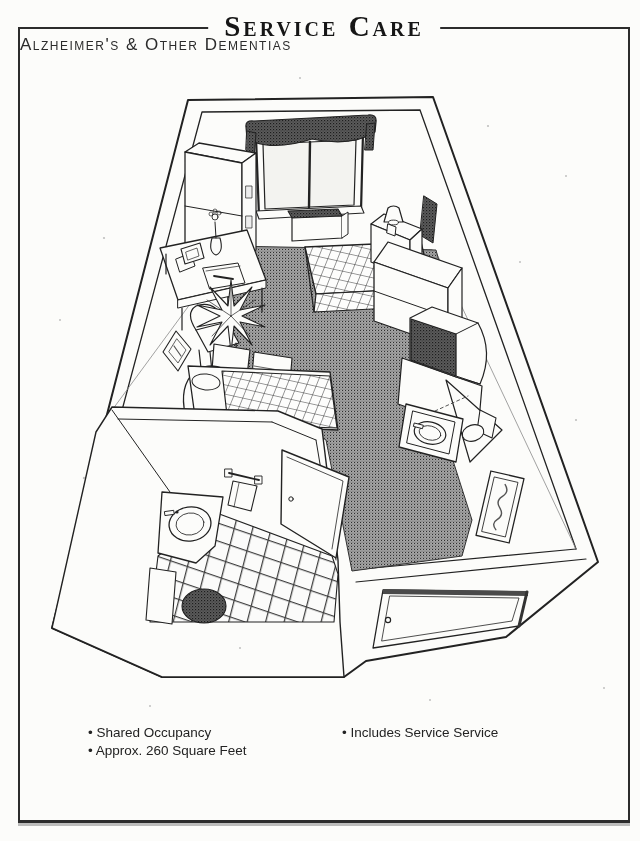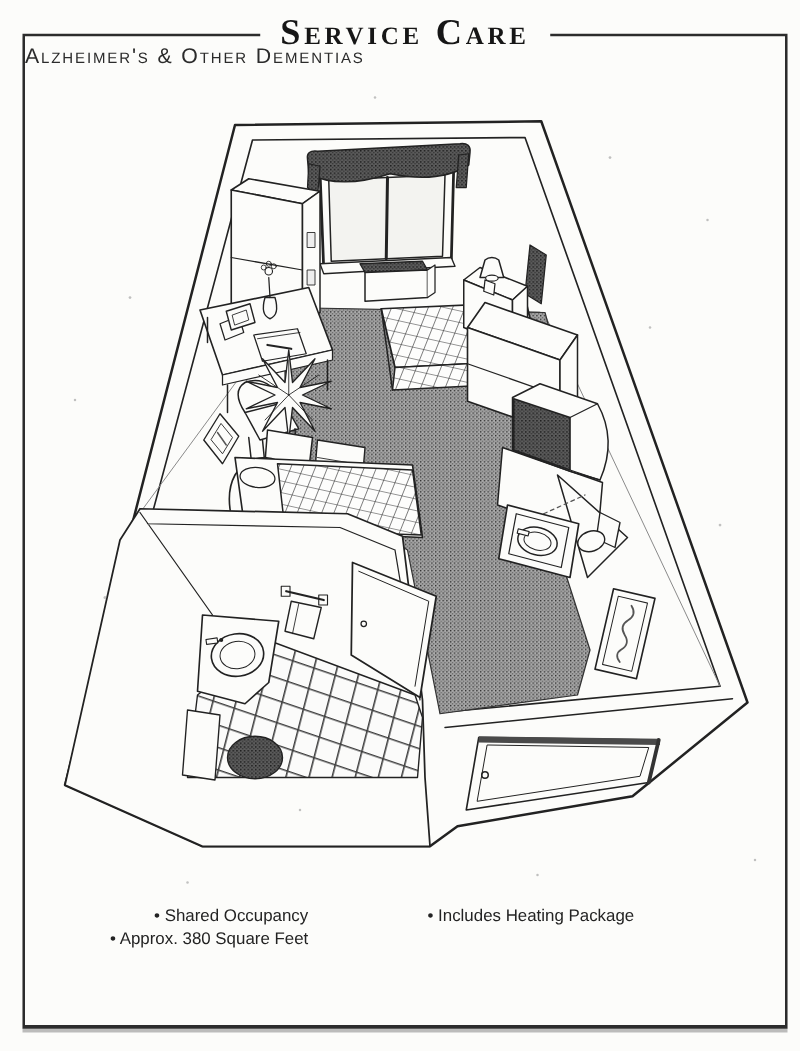--- a/index.html
+++ b/index.html
@@ -54,37 +54,37 @@
     width:640px; height:841px;
   }
   .features{
     position:absolute;
     top:695px;
     list-style:none;
     font-size:13.5px;
     line-height:17.5px;
     color:#232323;
   }
-  .features-left{left:68px;text-align:right;}
+  .features-left{left:68px;}
   .features-right{left:322px;}
   .features li::before{content:"• ";}
 </style>
 </head>
 <body>
 
 <div class="frame">
   <div class="title">Service Care</div>
   <div class="subtitle">Alzheimer's &amp; Other Dementias</div>
 
   <ul class="features features-left">
     <li>Shared Occupancy</li>
-    <li>Approx. 380 Square Feet</li>
+    <li>Approx. 260 Square Feet</li>
   </ul>
   <ul class="features features-right">
-    <li>Includes Heating Package</li>
+    <li>Includes Service Service</li>
   </ul>
 </div>
 
 <svg class="plan-svg" viewBox="0 0 640 841" stroke-linejoin="round" stroke-linecap="round">
   <defs>
     <pattern id="pCarpet" width="3" height="3" patternUnits="userSpaceOnUse">
       <rect width="3" height="3" fill="#ababab"></rect>
       <rect width="1.1" height="1.1" fill="#2f2f2f"></rect>
       <rect x="1.5" y="1.6" width="1" height="1" fill="#555"></rect>
       <rect x="0.4" y="2" width="0.7" height="0.7" fill="#777"></rect>

